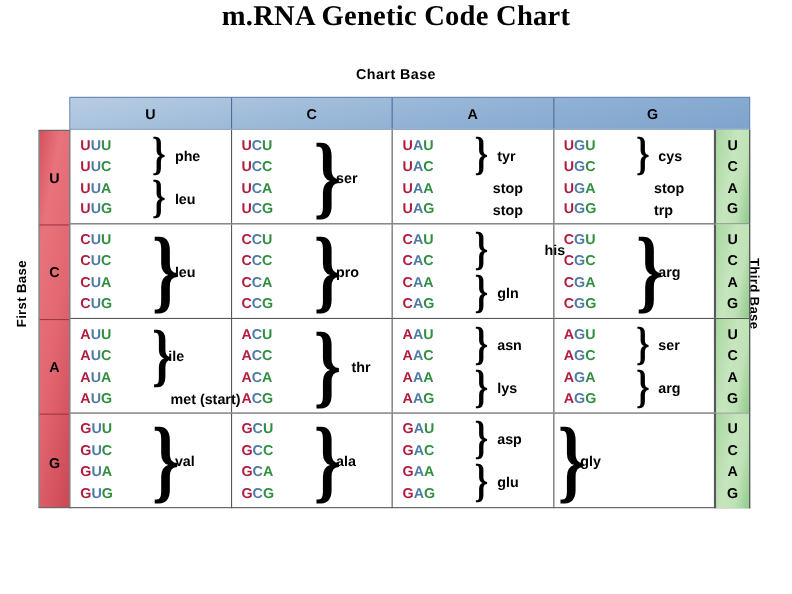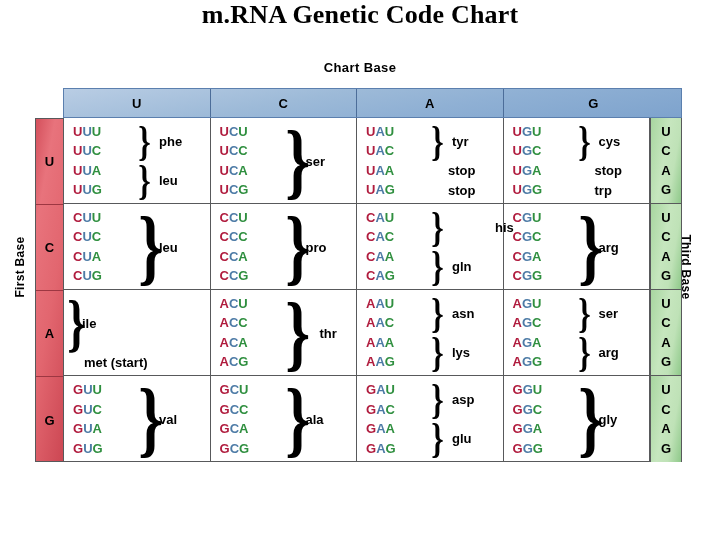--- a/index.html
+++ b/index.html
@@ -302,20 +302,26 @@
             <div class="third-inner">
               <div class="third-letter">U</div>
               <div class="third-letter">C</div>
               <div class="third-letter">A</div>
               <div class="third-letter">G</div>
             </div>
           </div>
         </div>
         <div class="brow">
           <div class="bcell">
+            <div class="codons">
+              <div class="codon"><span class="p1">A</span><span class="p2">U</span><span class="p3">U</span></div>
+              <div class="codon"><span class="p1">A</span><span class="p2">U</span><span class="p3">C</span></div>
+              <div class="codon"><span class="p1">A</span><span class="p2">U</span><span class="p3">A</span></div>
+              <div class="codon"><span class="p1">A</span><span class="p2">U</span><span class="p3">G</span></div>
+            </div>
             <div class="groups">
               <div class="grp" style="top: 4px; height: 58.5px;">
                 <span class="brace" style="font-size: 63.18px; width: 17px; margin-left: 1px;">}</span>
                 <span class="aa" style="margin-left: 0;">ile</span>
               </div>
               <div class="grp" style="top: 62.5px; height: 19.5px;">
                 <span style="display: inline-block; width: 18px;"></span>
                 <span class="aa" style="margin-left: 2px;">met (start)</span>
               </div>
             </div>
@@ -420,26 +426,20 @@
                 <span class="brace" style="font-size: 42.12px; width: 17px; margin-left: 1px;">}</span>
                 <span class="aa" style="margin-left: 6px;">asp</span>
               </div>
               <div class="grp" style="top: 43px; height: 39px;">
                 <span class="brace" style="font-size: 42.12px; width: 17px; margin-left: 1px;">}</span>
                 <span class="aa" style="margin-left: 6px;">glu</span>
               </div>
             </div>
           </div>
           <div class="bcell">
-            <div class="codons">
-              <div class="codon"><span class="p1">G</span><span class="p2">G</span><span class="p3">U</span></div>
-              <div class="codon"><span class="p1">G</span><span class="p2">G</span><span class="p3">C</span></div>
-              <div class="codon"><span class="p1">G</span><span class="p2">G</span><span class="p3">A</span></div>
-              <div class="codon"><span class="p1">G</span><span class="p2">G</span><span class="p3">G</span></div>
-            </div>
             <div class="groups">
               <div class="grp" style="top: 4px; height: 78px;">
                 <span class="brace" style="font-size: 84.24px; width: 17px; margin-left: 1px;">}</span>
                 <span class="aa" style="margin-left: 6px;">gly</span>
               </div>
             </div>
           </div>
           <div class="bcell third">
             <div class="third-inner">
               <div class="third-letter">U</div>

